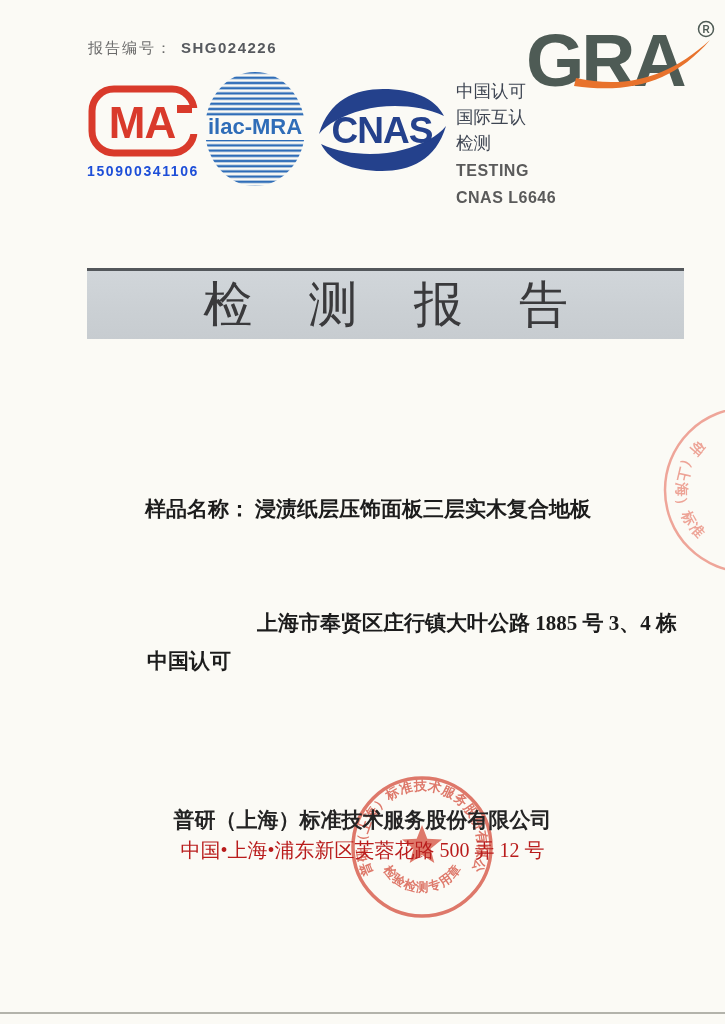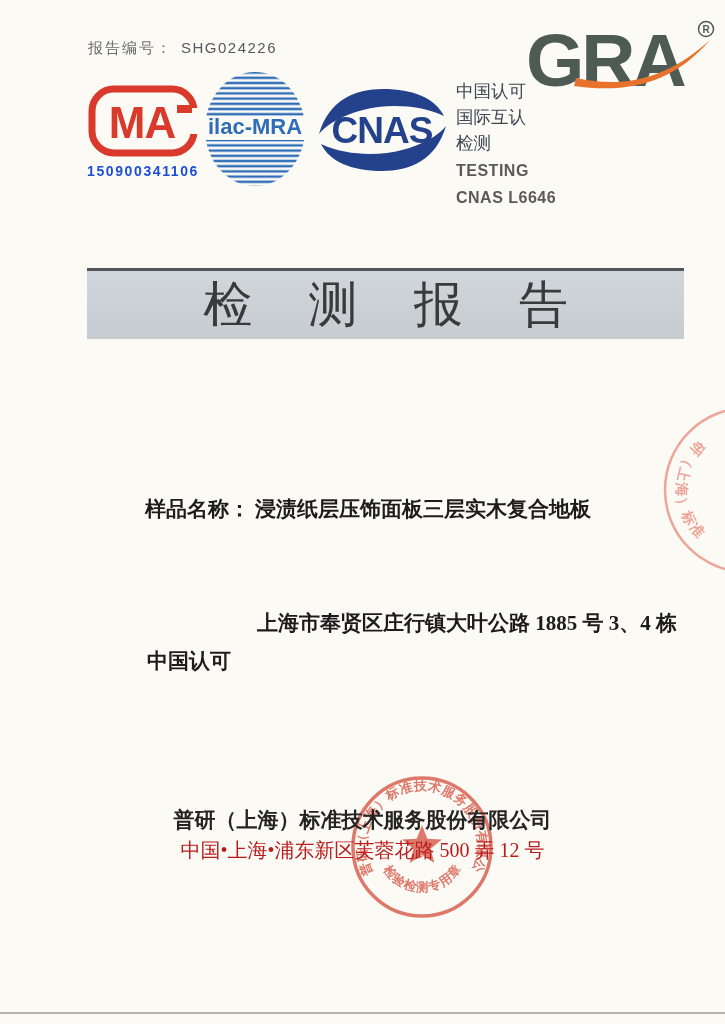--- a/index.html
+++ b/index.html
@@ -4,21 +4,21 @@
 <style>
   html,body{margin:0;padding:0;background:#e8e8e8;}
   .page{
     position:relative;width:725px;height:1024px;margin:0 auto;
     background:#fbfaf5;overflow:hidden;
     font-family:"Liberation Serif","DejaVu Serif",serif;color:#222;
   }
   
   .report-number{position:absolute;left:88px;top:39px;font-size:15px;white-space:nowrap;}
   .report-number .lbl{color:#6b6b6b;letter-spacing:2px;}
-  .report-number .num{font-family:"Liberation Sans","DejaVu Sans",sans-serif;font-weight:normal;color:#56595e;letter-spacing:1.5px;margin-left:8px;}
+  .report-number .num{font-family:"Liberation Sans","DejaVu Sans",sans-serif;font-weight:bold;color:#56595e;letter-spacing:1.5px;margin-left:8px;}
   
   .cma{position:absolute;left:86px;top:84px;width:114px;text-align:center;}
   .cma-number{margin-top:1px;font-family:"Liberation Sans","DejaVu Sans",sans-serif;font-weight:bold;font-size:14px;color:#1d4ed8;letter-spacing:1.6px;}
   .ilac{position:absolute;left:202px;top:70px;}
   .cnas{position:absolute;left:315px;top:84px;}
   .accreditation{position:absolute;left:456px;top:78px;line-height:26px;font-size:17.5px;color:#3e4552;}
   .accreditation .en{font-family:"Liberation Sans","DejaVu Sans",sans-serif;font-size:16px;font-weight:600;color:#5a5a5a;letter-spacing:.5px;line-height:24px;margin-top:3px;}
   .gra{position:absolute;left:526px;top:16px;}
   
   .banner{

